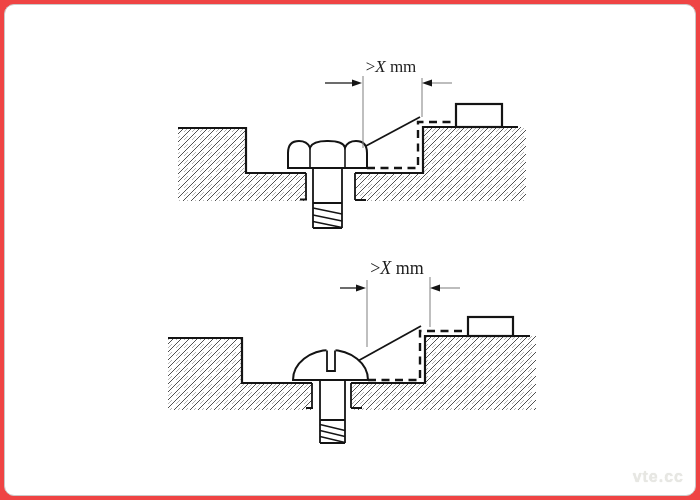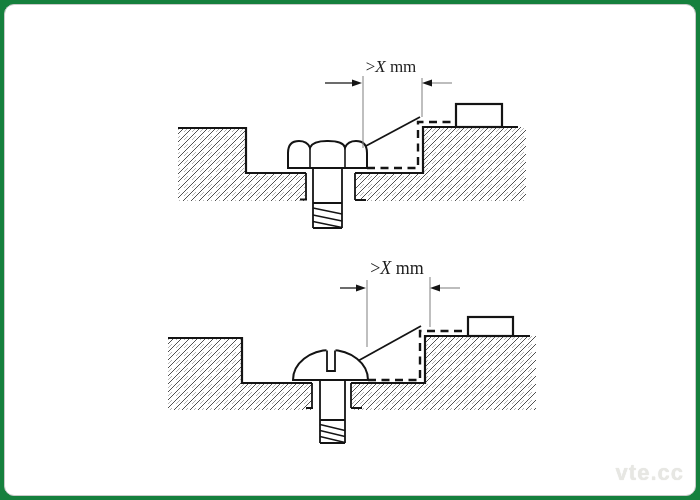--- a/index.html
+++ b/index.html
@@ -1,22 +1,22 @@
 <!DOCTYPE html>
 <html><head>
 <meta charset="utf-8">
 <style>
   html,body{margin:0;padding:0;background:#ffffff;}
-  .canvas{position:relative;width:700px;height:500px;background:#15803d;overflow:hidden;
+  .canvas{position:relative;width:700px;height:500px;background:#ef4444;overflow:hidden;
           font-family:"Liberation Sans","DejaVu Sans",sans-serif;}
   .card{position:absolute;left:4px;top:4px;right:4px;bottom:4px;
         border:1px solid #c9c9c9;border-radius:10px;background:#ffffff;}
   .fig-svg{position:absolute;left:0;top:0;}
   .watermark{position:absolute;right:16px;bottom:14px;
-             font-size:22px;font-weight:bold;letter-spacing:1px;
+             font-size:16px;font-weight:bold;letter-spacing:1px;
              color:#e7e7e3;text-shadow:0 0 1px #dededa;
              font-family:"Liberation Sans","DejaVu Sans",sans-serif;}
   .dim-label{font-family:"Liberation Serif","DejaVu Serif",serif;fill:#1d1d1d;}
 </style>
 </head>
 <body>
 
 <div class="canvas">
   <div class="card"></div>
 

